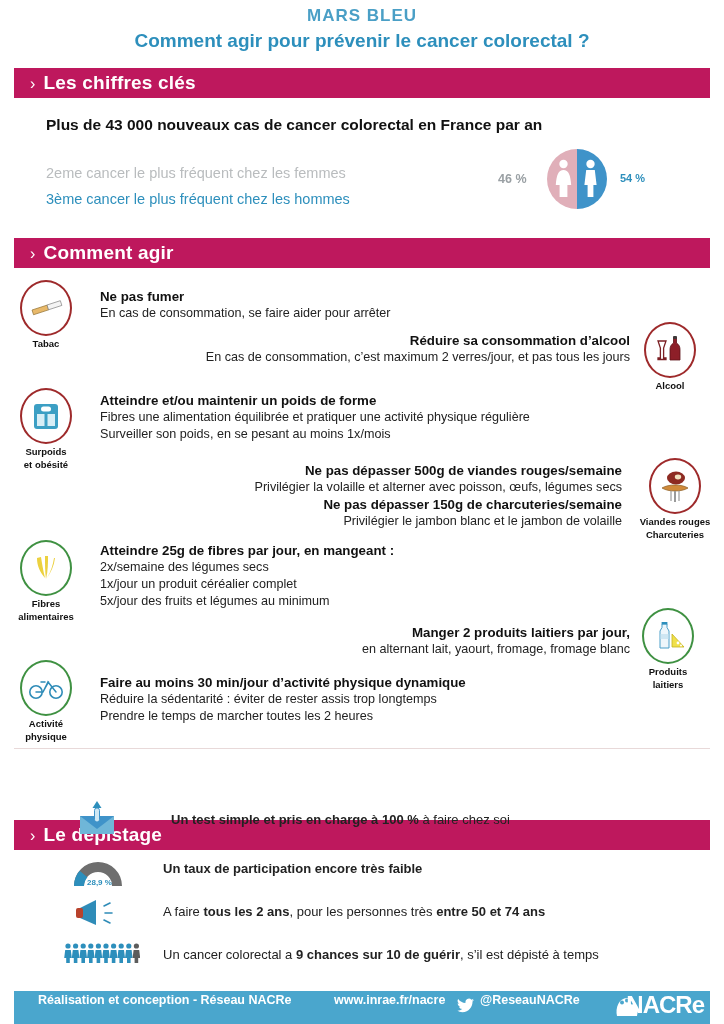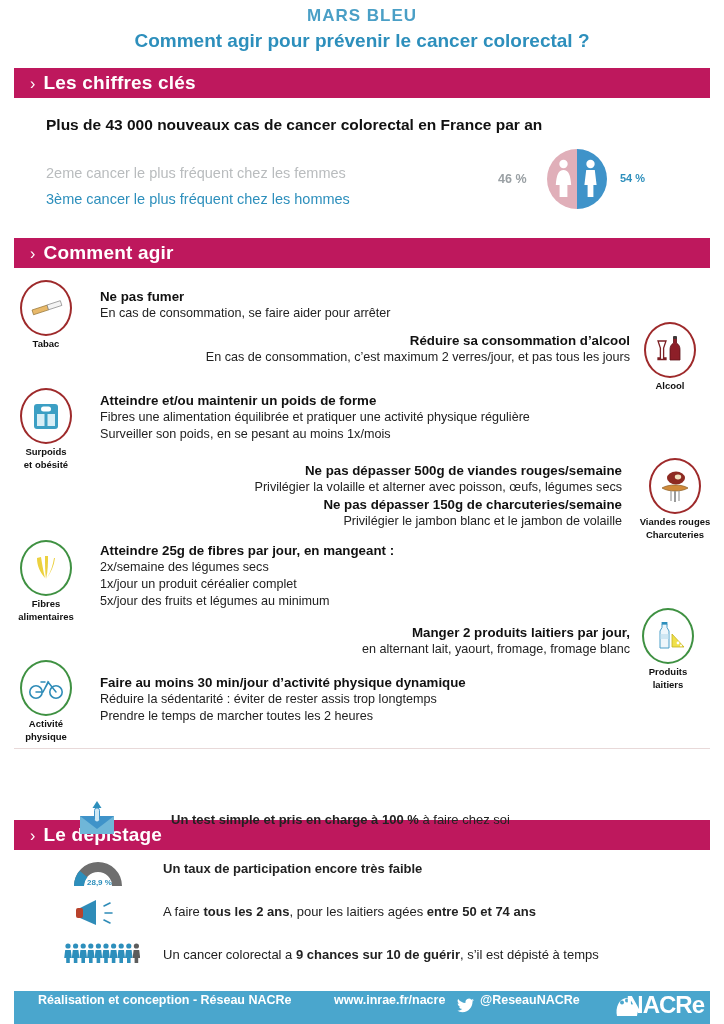--- a/index.html
+++ b/index.html
@@ -289,21 +289,21 @@
   </div>
 
   <div class="scr-icon" style="left:74px; top:895px;">
     <svg width="52" height="36" viewBox="0 0 52 36">
       <path d="M6 13 L22 5 L22 30 L6 23 Z" fill="#2f8cb8"></path>
       <rect x="2" y="13" width="7" height="10" rx="2" fill="#b8422c"></rect>
       <path d="M30 11 L36 8 M31 18 L38 18 M30 25 L36 28" stroke="#2f8cb8" stroke-width="1.6" stroke-linecap="round"></path>
     </svg>
   </div>
   <div class="scr-line" style="left:163px; top:903px;">
-    <span>A faire </span><b>tous les 2 ans</b><span>, pour les laitiers agées </span><b>entre 50 et 74 ans</b>
+    <span>A faire </span><b>tous les 2 ans</b><span>, pour les personnes très </span><b>entre 50 et 74 ans</b>
   </div>
 
   <div class="scr-icon" style="left:64px; top:942px;">
     <svg width="76" height="22" viewBox="0 0 76 22">
       <g fill="#2d8fbc">
         <g>
             <circle cx="4" cy="4" r="2.6"></circle>
             <path d="M1.2 8 h5.6 l1 8 h-2 v5 h-3.6 v-5 h-2 Z"></path>
           </g>
         <g transform="translate(7.6,0)">

